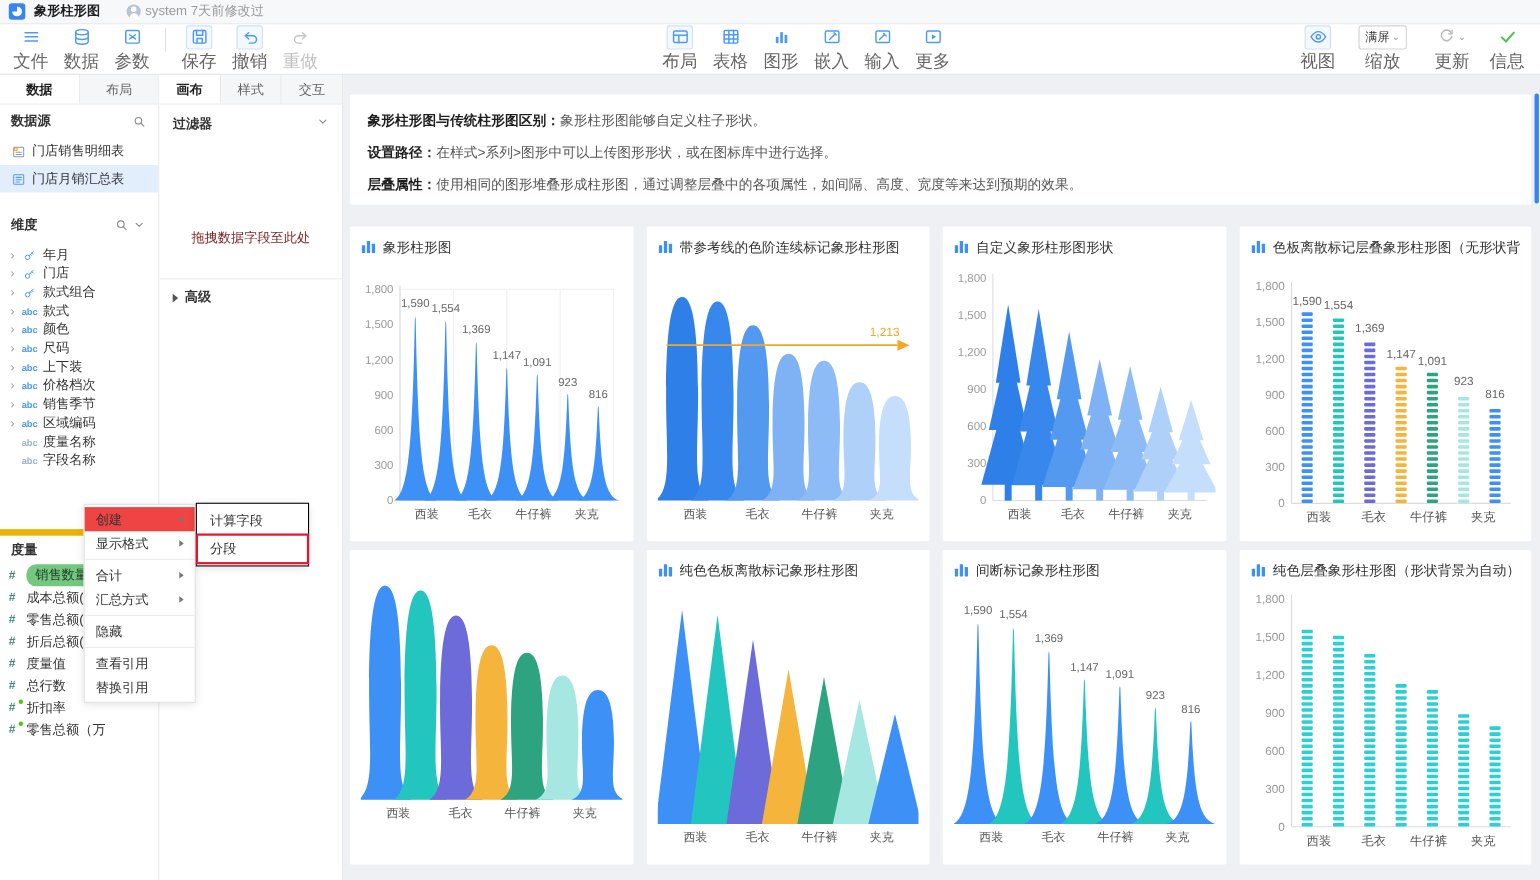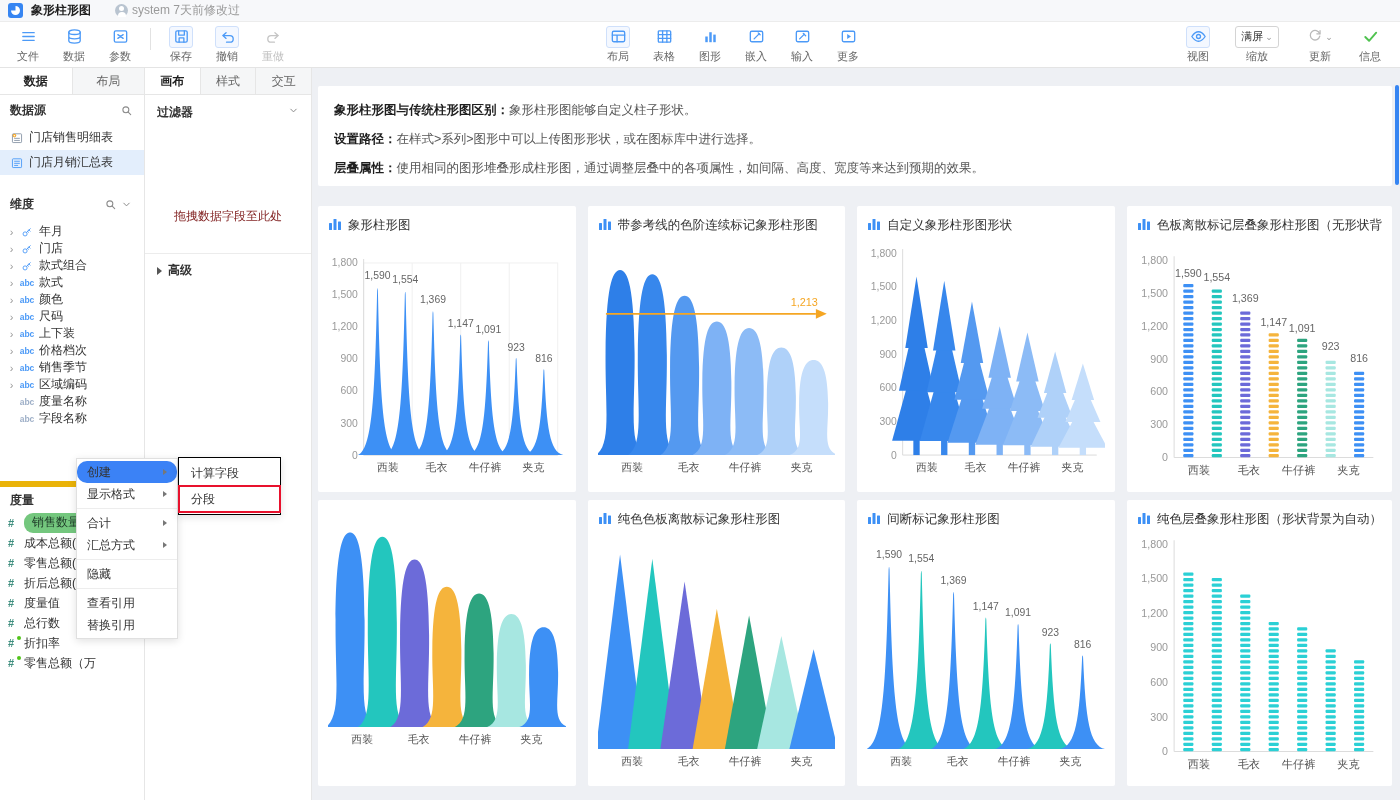--- a/index.html
+++ b/index.html
@@ -17,21 +17,21 @@
   .avatar:after { content:""; position:absolute; left:2.5px; top:7.5px; width:8px; height:5px; border-radius:4px 4px 0 0; background:#fff; }
 
   
   .toolbar { height:46px; border-bottom:1px solid #e4e4e4; display:flex; align-items:center; padding:0 10px; position:relative; }
   .tb-group { display:flex; align-items:flex-start; gap:10px; }
   .tb-center { position:absolute; left:600px; }
   .tb-right { position:absolute; right:12px; }
   .tb-btn { display:flex; flex-direction:column; align-items:center; width:36px; cursor:pointer; }
   .tb-btn .ic { width:24px; height:22px; display:flex; align-items:center; justify-content:center; border-radius:3px; }
   .tb-btn.boxed .ic { border:1px solid #cfe0fb; background:#f4f8ff; }
-  .tb-btn .lb { font-size:11px; color:#666; margin-top:1px; white-space:nowrap; }
+  .tb-btn .lb { font-size:16px; color:#666; margin-top:1px; white-space:nowrap; }
   .tb-btn.disabled .lb { color:#c0c0c0; }
   .tb-sep { width:1px; height:22px; background:#e2e2e2; margin:2px 2px 0; }
   .zoom-select { display:flex; align-items:center; gap:2px; border:1px solid #d4d4d4; border-radius:3px;
     height:22px; padding:0 5px; font-size:11px; color:#333; background:#fff; }
   .caret { color:#999; font-size:9px; }
 
   
   .main { display:flex; height:732px; }
   .sidebar { width:145px; border-right:1px solid #e6e6e6; display:flex; flex-direction:column; background:#fff; }
   .panel2 { width:167px; border-right:1px solid #e6e6e6; display:flex; flex-direction:column; background:#fff; }
@@ -72,21 +72,21 @@
   .filter-drop { flex:none; height:96px; display:flex; align-items:flex-end; justify-content:center; color:#7f1d1d; }
   .adv-row { border-top:1px solid #ececec; height:34px; display:flex; align-items:center; gap:6px; padding:0 12px; font-weight:bold; cursor:pointer; }
   .tri-right { width:0; height:0; border-left:5px solid #555; border-top:4px solid transparent; border-bottom:4px solid transparent; }
 
   
   .ctx-menu { position:fixed; left:76px; top:458px; width:102px; background:#fff; border:1px solid #e0e0e0;
     box-shadow:0 2px 8px rgba(0,0,0,.12); z-index:50; padding:2px 0; }
   .ctx-item { height:22px; display:flex; align-items:center; padding:0 10px; cursor:pointer; color:#333; }
   .ctx-item .sp { flex:1; }
   .ctx-item .arr { width:0; height:0; border-left:4px solid #777; border-top:3.5px solid transparent; border-bottom:3.5px solid transparent; }
-  .ctx-item.hl { background:#3b82f6;border-radius:10px; }
+  .ctx-item.hl { background:#ef4444; }
   .ctx-div { height:1px; background:#ededed; margin:3px 0; }
   .sub-menu { position:fixed; left:178px; top:457px; width:103px; background:#fff; border:1px solid #000000;
     box-shadow:0 2px 8px rgba(0,0,0,.12); z-index:51; padding:2px 0; }
   .sub-item { height:26px; display:flex; align-items:center; padding:0 12px; cursor:pointer; }
   .sub-item.annotated { outline:2px solid #e8112d; outline-offset:-1px; }
 
   
   .info-card { background:#fff; border-radius:2px; padding:10px 16px; height:100px; }
   .info-line { line-height:29px; font-size:12.5px; color:#555; white-space:nowrap; overflow:hidden; }
   .info-line b { color:#1f1f1f; }

